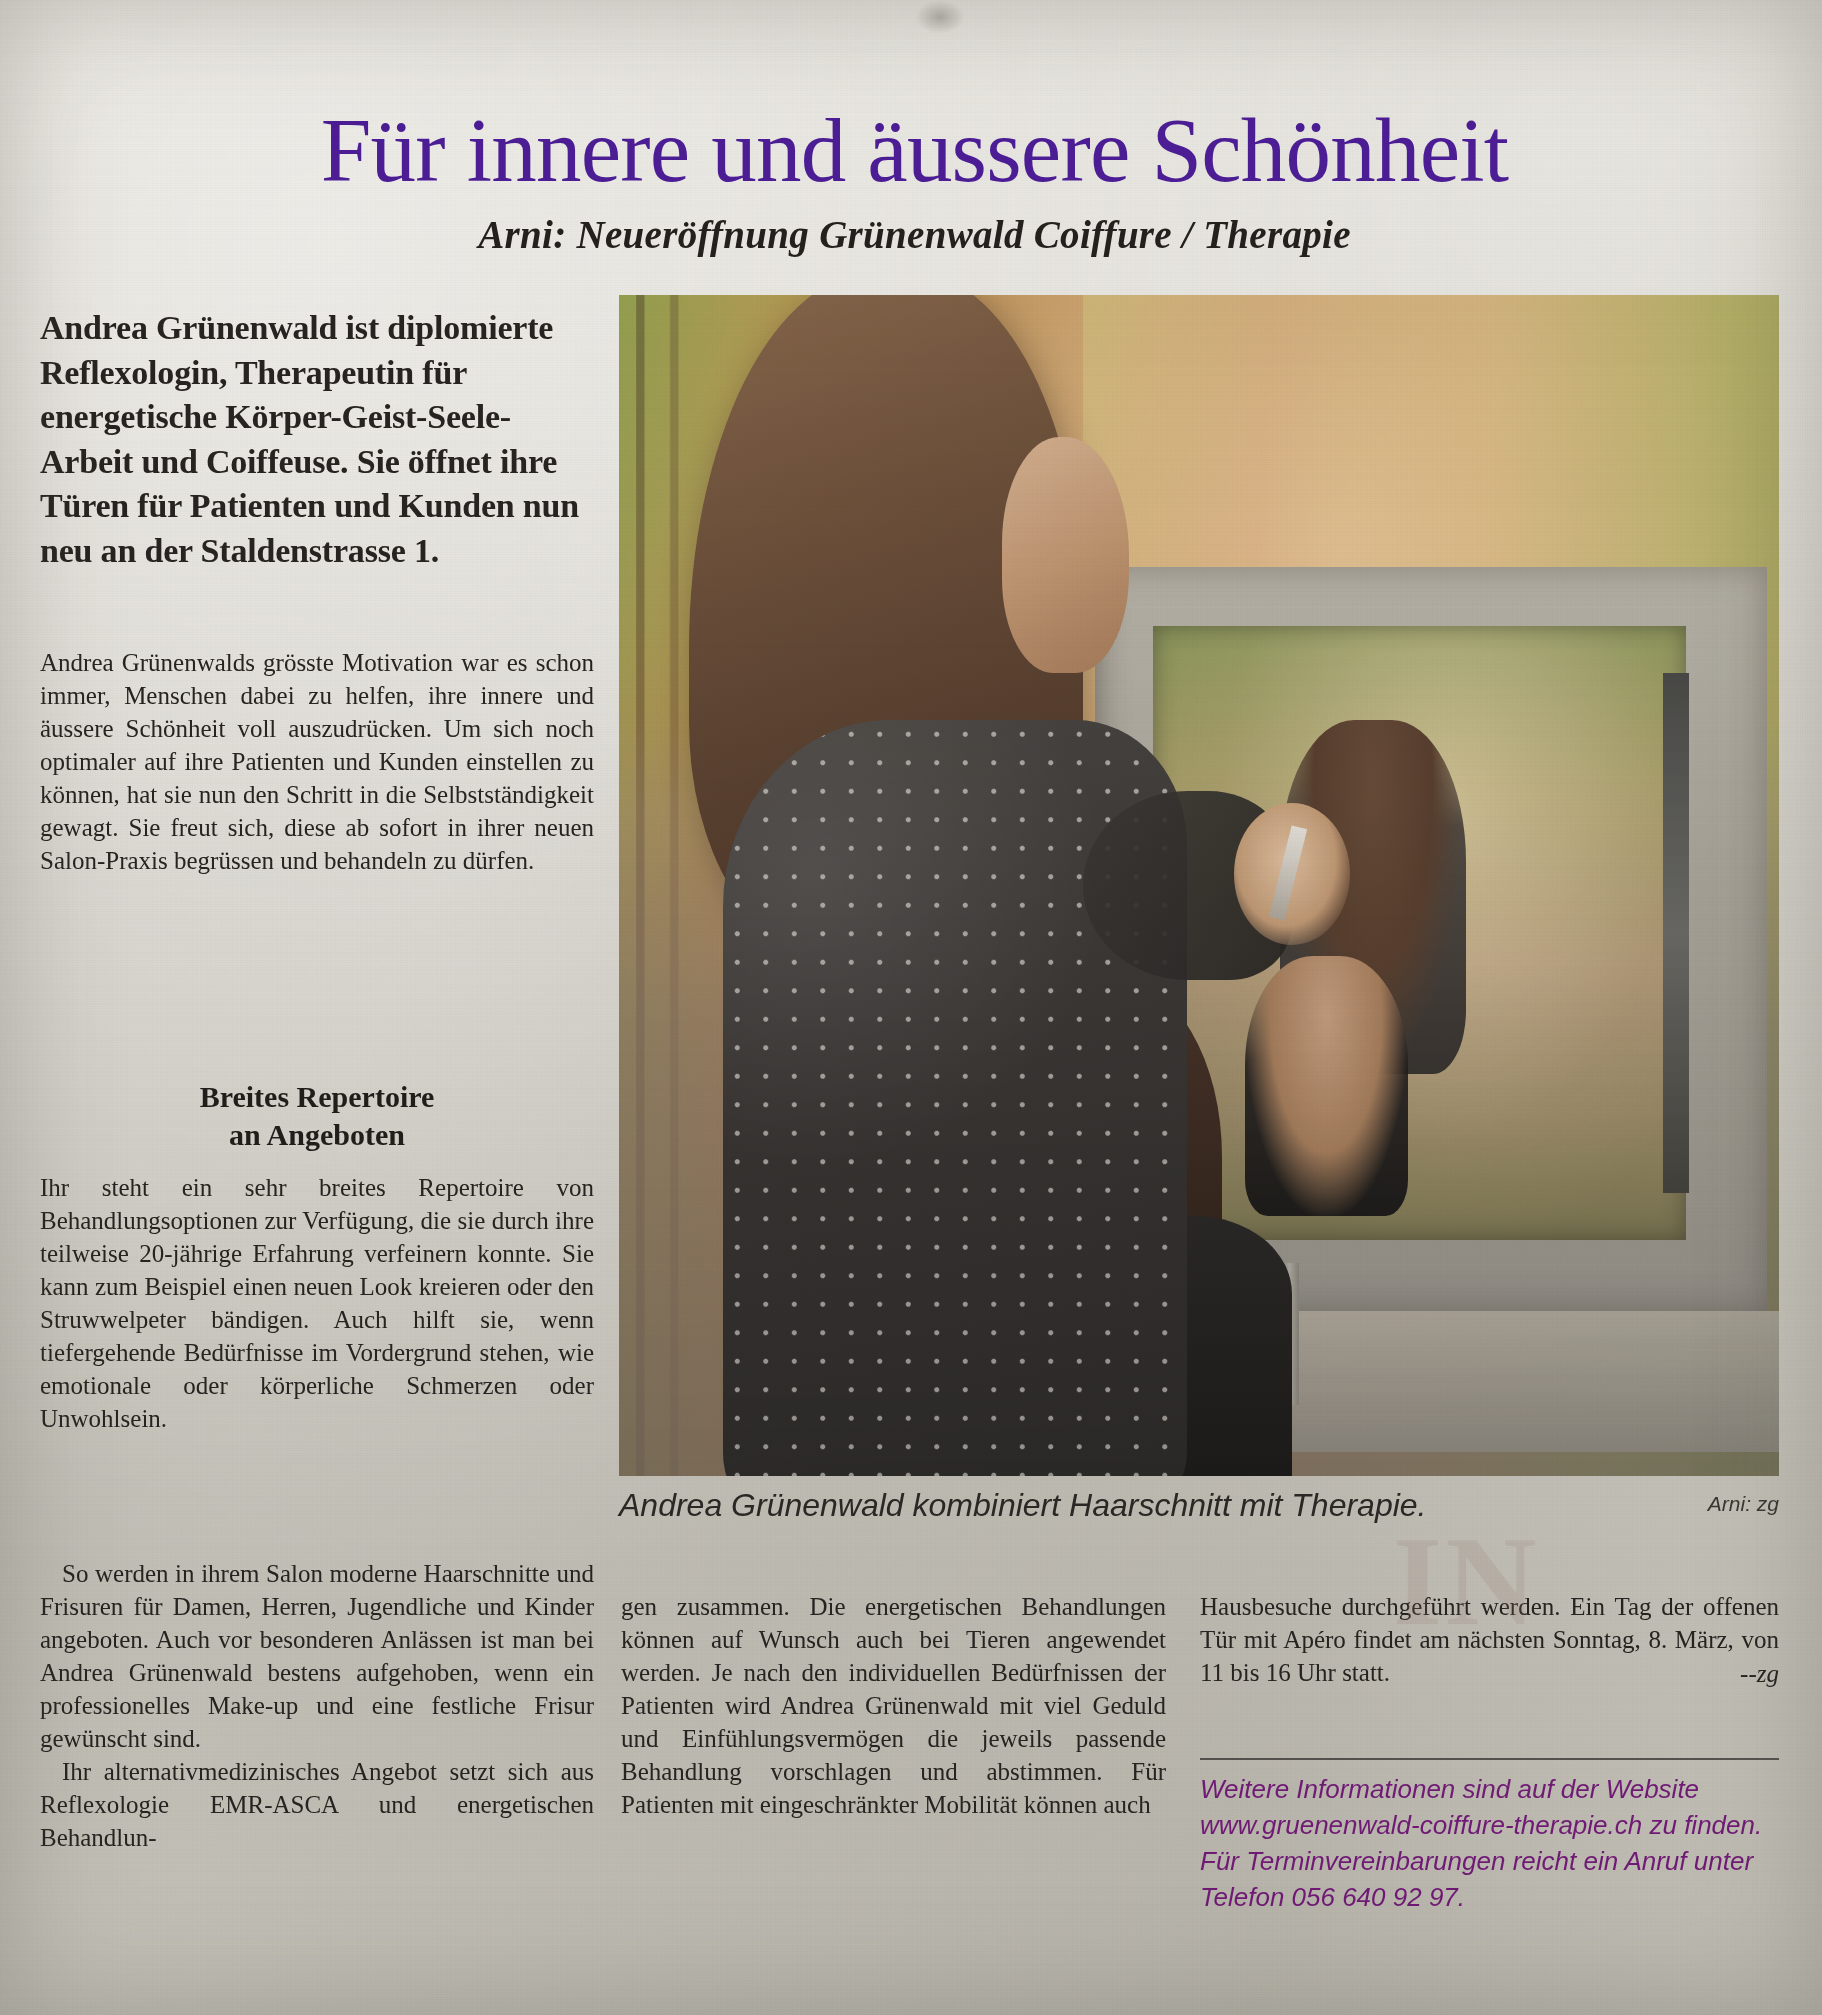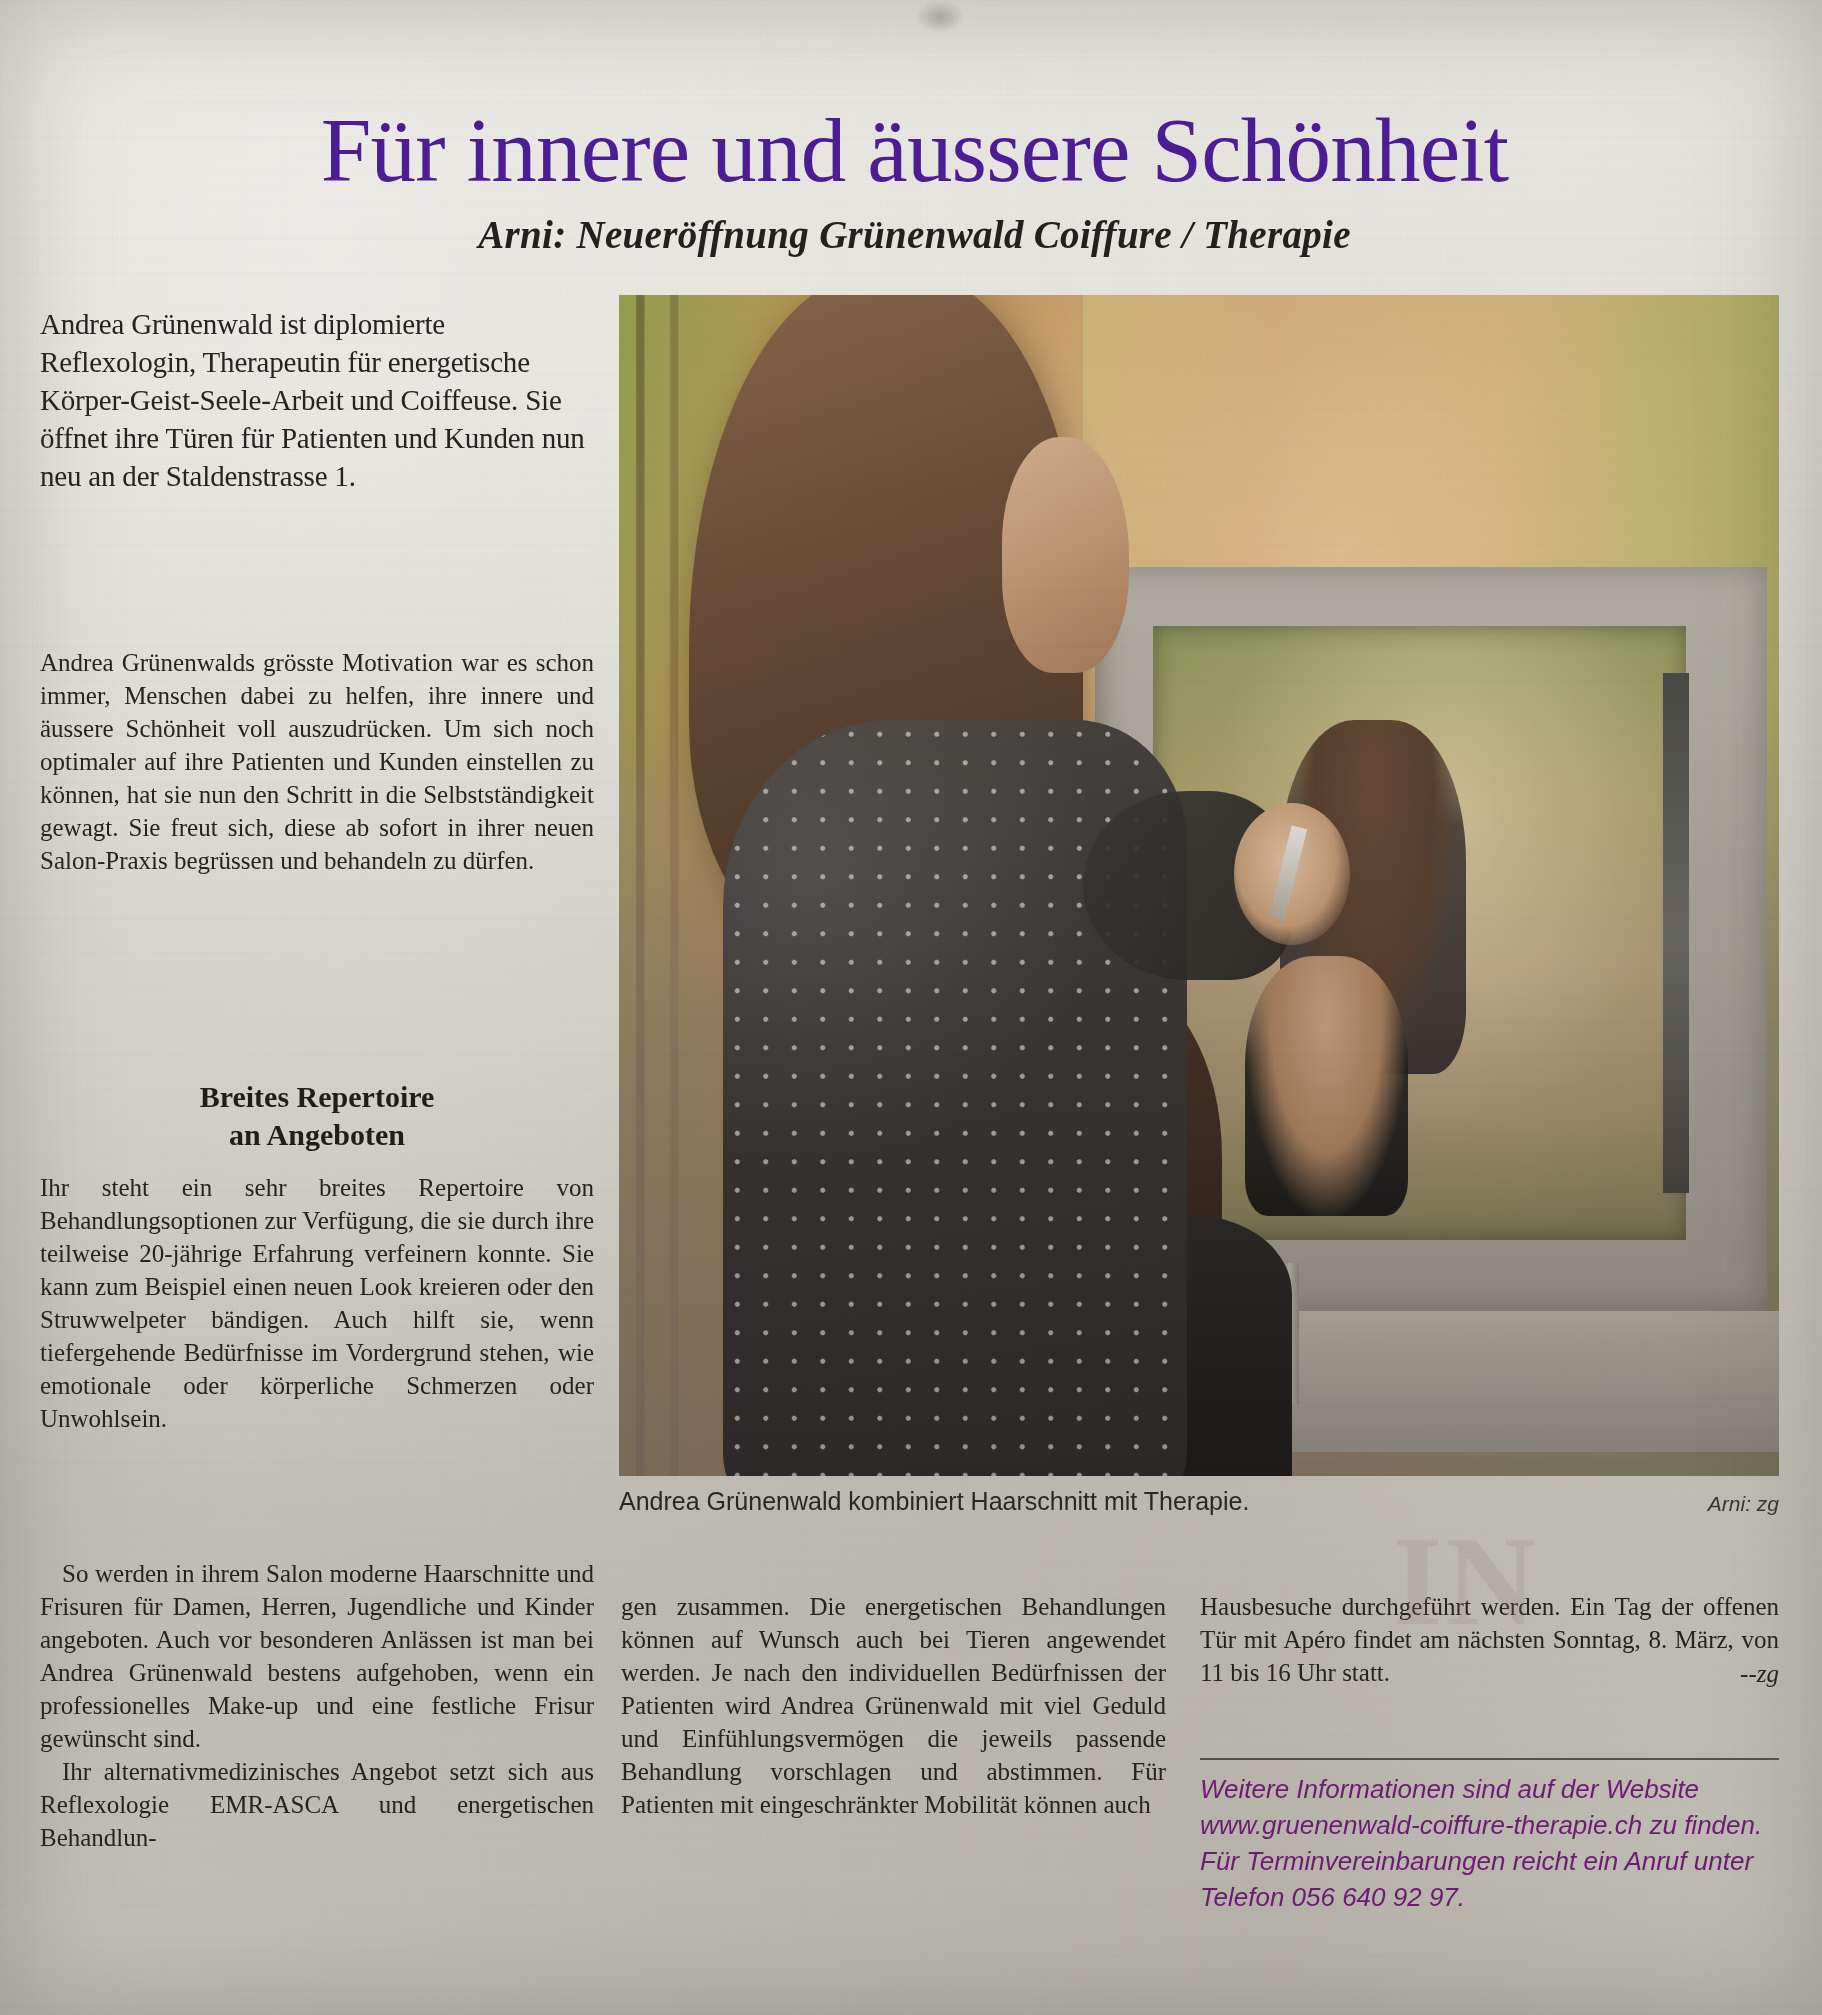--- a/index.html
+++ b/index.html
@@ -78,22 +78,22 @@
     font-size: 25px;
     line-height: 1.32;
     text-align: justify;
     color: #262320;
     hyphens: manual;
   }
   .col p { margin: 0 0 0 0; text-indent: 0; }
   .col p + p { margin-top: 0px; text-indent: 22px; }
 
   .lead {
-    font-weight: 400;
-    font-size: 29px;
+    font-weight: 700;
+    font-size: 34px;
     line-height: 1.31;
     letter-spacing: -0.2px;
     text-align: left;
   }
 
   .col1 { left: 40px; top: 306px; width: 554px; }
   .col1-body { position: absolute; left: 40px; top: 646px; width: 554px; }
   .subhead {
     position: absolute;
     left: 40px;
@@ -271,21 +271,22 @@
     background: linear-gradient(180deg, rgba(215,205,185,0.12) 0%, rgba(120,110,95,0.10) 60%, rgba(90,85,75,0.16) 100%);
     mix-blend-mode: multiply;
   }
 
   .caption {
     position: absolute;
     left: 619px;
     top: 1487px;
     width: 839px;
     font-family: "Liberation Sans", sans-serif;
-    font-size: 25px;
+    font-style: italic;
+    font-size: 32px;
     color: #2a2724;
   }
   .credit {
     position: absolute;
     left: 1628px;
     top: 1492px;
     width: 151px;
     text-align: right;
     font-family: "Liberation Sans", sans-serif;
     font-style: italic;

